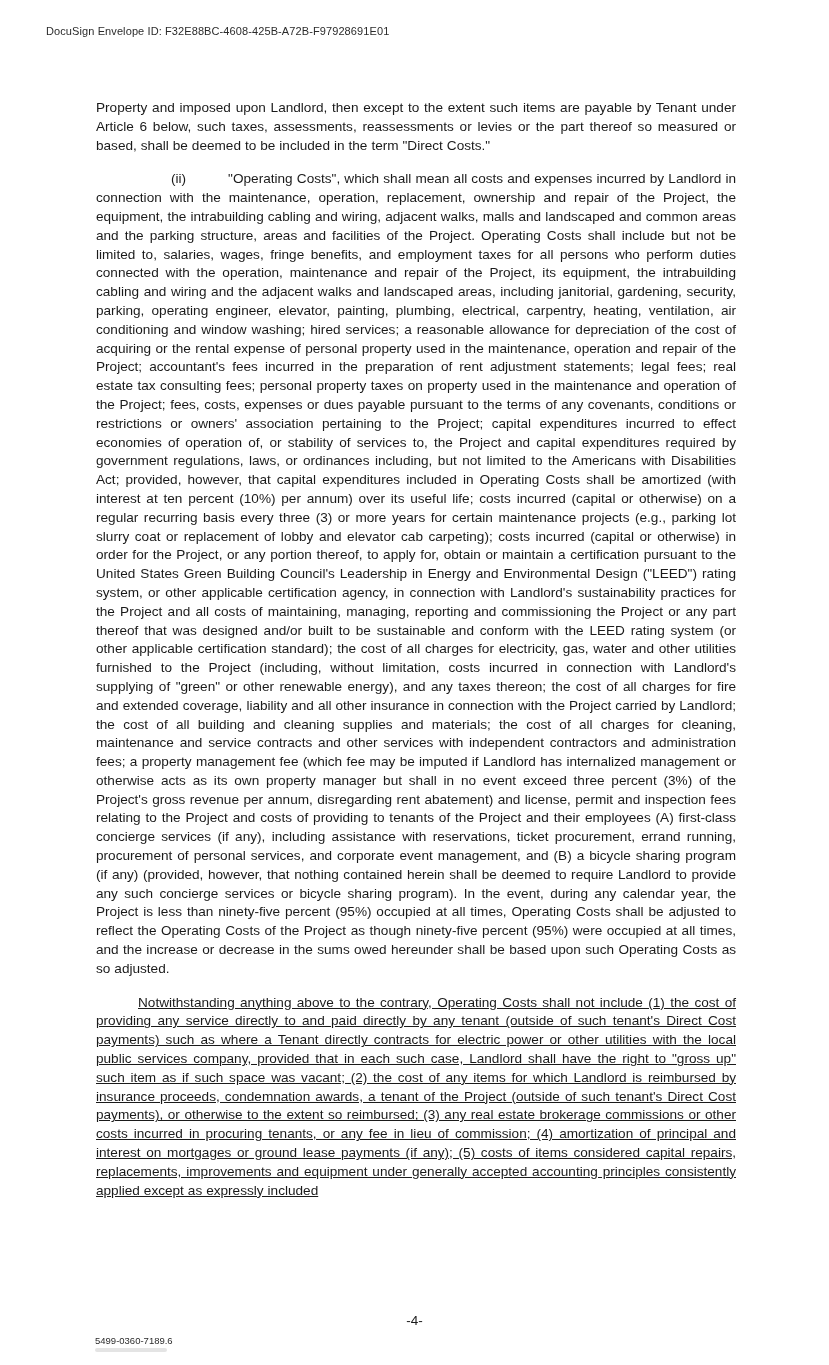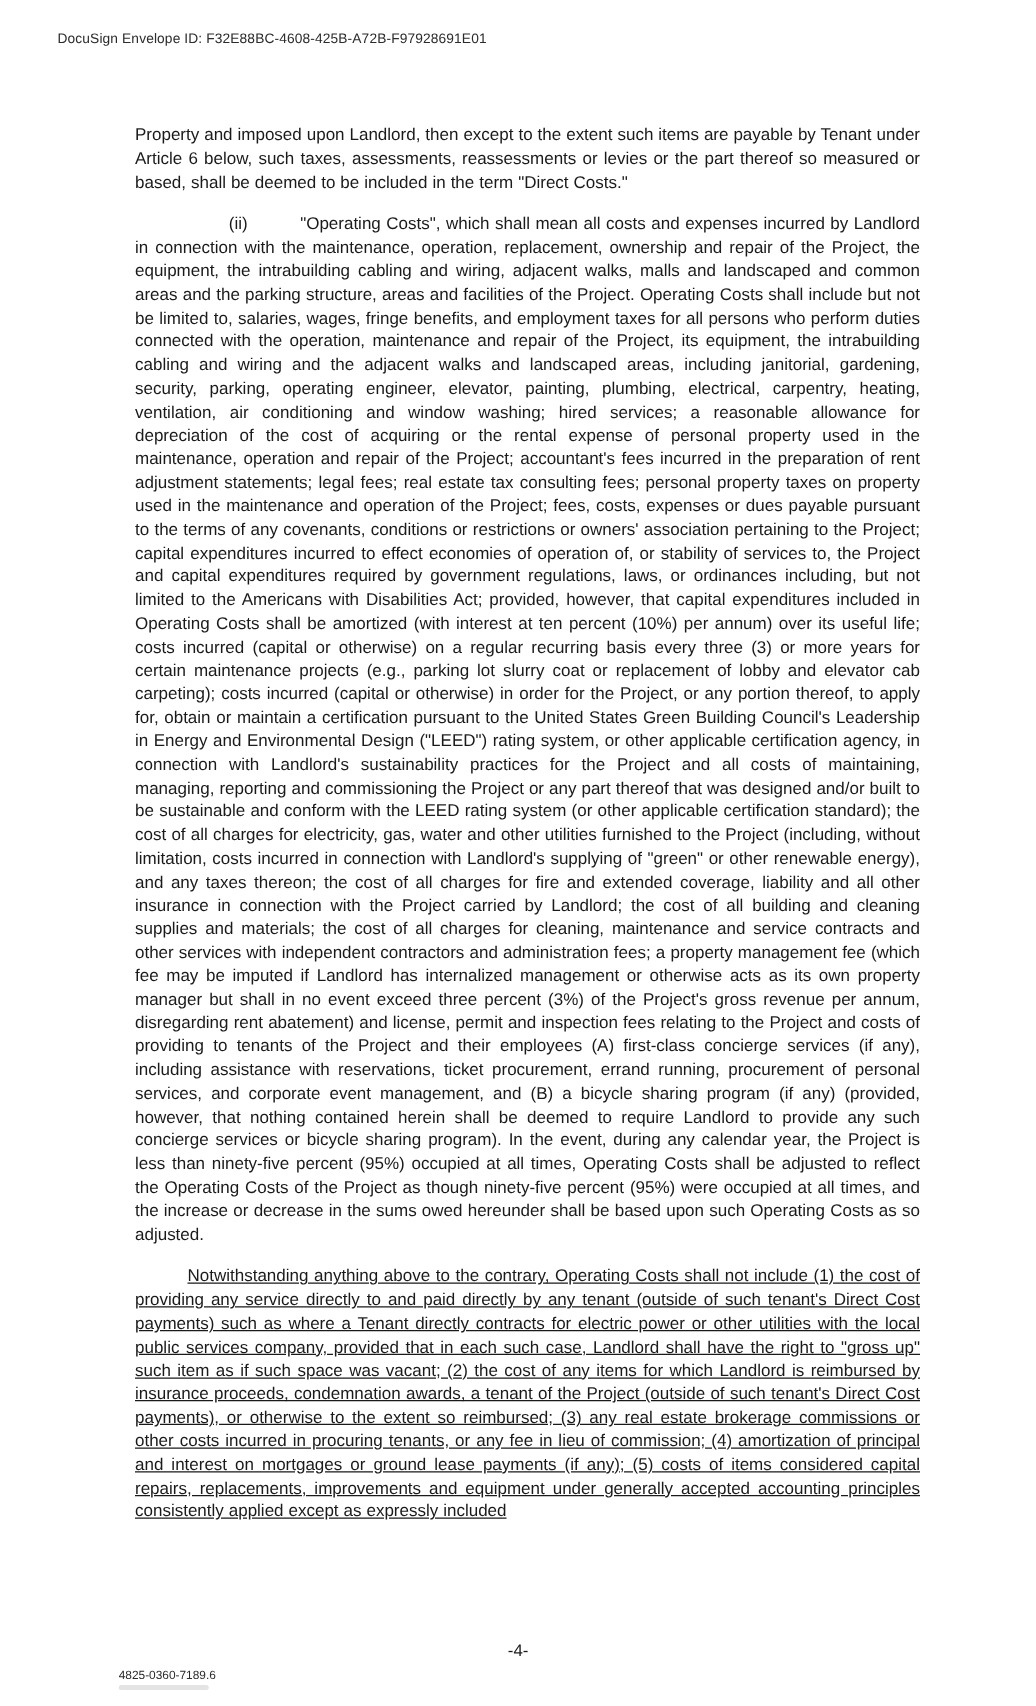--- a/index.html
+++ b/index.html
@@ -25,21 +25,21 @@
     color: #2b2b2b;
     white-space: nowrap;
   }
   .body-col {
     position: absolute;
     left: 96px;
     top: 99px;
     width: 640px;
   }
   .para {
-    margin: 0 0 15px 12px;
+    margin: 0 0 15px 0;
     font-size: 13.6px;
     line-height: 18.8px;
     text-align: justify;
     word-spacing: 0.2px;
   }
   .para.last {
     margin-bottom: 0;
     text-decoration: underline;
   }
   .para-indent-first {
@@ -94,17 +94,17 @@
     <p class="para">
       <span class="indent-spacer"></span><span>(ii)</span><span class="tab-spacer"></span><span>"Operating Costs", which shall mean all costs and expenses incurred by Landlord in connection with the maintenance, operation, replacement, ownership and repair of the Project, the equipment, the intrabuilding cabling and wiring, adjacent walks, malls and landscaped and common areas and the parking structure, areas and facilities of the Project.  Operating Costs shall include but not be limited to, salaries, wages, fringe benefits, and employment taxes for all persons who perform duties connected with the operation, maintenance and repair of the Project, its equipment, the intrabuilding cabling and wiring and the adjacent walks and landscaped areas, including janitorial, gardening, security, parking, operating engineer, elevator, painting, plumbing, electrical, carpentry, heating, ventilation, air conditioning and window washing; hired services; a reasonable allowance for depreciation of the cost of acquiring or the rental expense of personal property used in the maintenance, operation and repair of the Project; accountant's fees incurred in the preparation of rent adjustment statements; legal fees; real estate tax consulting fees; personal property taxes on property used in the maintenance and operation of the Project; fees, costs, expenses or dues payable pursuant to the terms of any covenants, conditions or restrictions or owners' association pertaining to the Project; capital expenditures incurred to effect economies of operation of, or stability of services to, the Project and capital expenditures required by government regulations, laws, or ordinances including, but not limited to the Americans with Disabilities Act; provided, however, that capital expenditures included in Operating Costs shall be amortized (with interest at ten percent (10%) per annum) over its useful life; costs incurred (capital or otherwise) on a regular recurring basis every three (3) or more years for certain maintenance projects (e.g., parking lot slurry coat or replacement of lobby and elevator cab carpeting); costs incurred (capital or otherwise) in order for the Project, or any portion thereof, to apply for, obtain or maintain a certification pursuant to the United States Green Building Council's Leadership in Energy and Environmental Design ("LEED") rating system, or other applicable certification agency, in connection with Landlord's sustainability practices for the Project and all costs of maintaining, managing, reporting and commissioning the Project or any part thereof that was designed and/or built to be sustainable and conform with the LEED rating system (or other applicable certification standard); the cost of all charges for electricity, gas, water and other utilities furnished to the Project (including, without limitation, costs incurred in connection with Landlord's supplying of "green" or other renewable energy), and any taxes thereon; the cost of all charges for fire and extended coverage, liability and all other insurance in connection with the Project carried by Landlord; the cost of all building and cleaning supplies and materials; the cost of all charges for cleaning, maintenance and service contracts and other services with independent contractors and administration fees; a property management fee (which fee may be imputed if Landlord has internalized management or otherwise acts as its own property manager but shall in no event exceed three percent (3%) of the Project's gross revenue per annum, disregarding rent abatement) and license, permit and inspection fees relating to the Project and costs of providing to tenants of the Project and their employees (A) first-class concierge services (if any), including assistance with reservations, ticket procurement, errand running, procurement of personal services, and corporate event management, and (B) a bicycle sharing program (if any) (provided, however, that nothing contained herein shall be deemed to require Landlord to provide any such concierge services or bicycle sharing program).  In the event, during any calendar year, the Project is less than ninety-five percent (95%) occupied at all times, Operating Costs shall be adjusted to reflect the Operating Costs of the Project as though ninety-five percent (95%) were occupied at all times, and the increase or decrease in the sums owed hereunder shall be based upon such Operating Costs as so adjusted.</span>
     </p>
 
     <p class="para para-indent-first last">Notwithstanding anything above to the contrary, Operating Costs shall not include (1) the cost of providing any service directly to and paid directly by any tenant (outside of such tenant's Direct Cost payments) such as where a Tenant directly contracts for electric power or other utilities with the local public services company, provided that in each such case, Landlord shall have the right to "gross up" such item as if such space was vacant; (2) the cost of any items for which Landlord is reimbursed by insurance proceeds, condemnation awards, a tenant of the Project (outside of such tenant's Direct Cost payments), or otherwise to the extent so reimbursed; (3) any real estate brokerage commissions or other costs incurred in procuring tenants, or any fee in lieu of commission; (4) amortization of principal and interest on mortgages or ground lease payments (if any); (5) costs of items considered capital repairs, replacements, improvements and equipment under generally accepted accounting principles consistently applied except as expressly included</p>
 
   </div>
 
   <div class="page-number">-4-</div>
 
-  <div class="doc-number">4825-0360-7189.6</div>
+  <div class="doc-number">5499-0360-7189.6</div>
 
   <div class="scan-artifact"></div>
 
 </div>
 
 </body></html>

